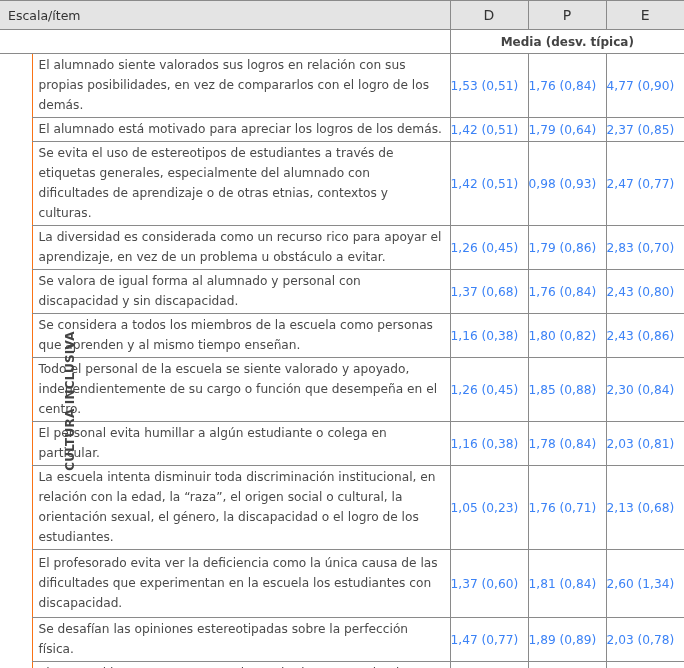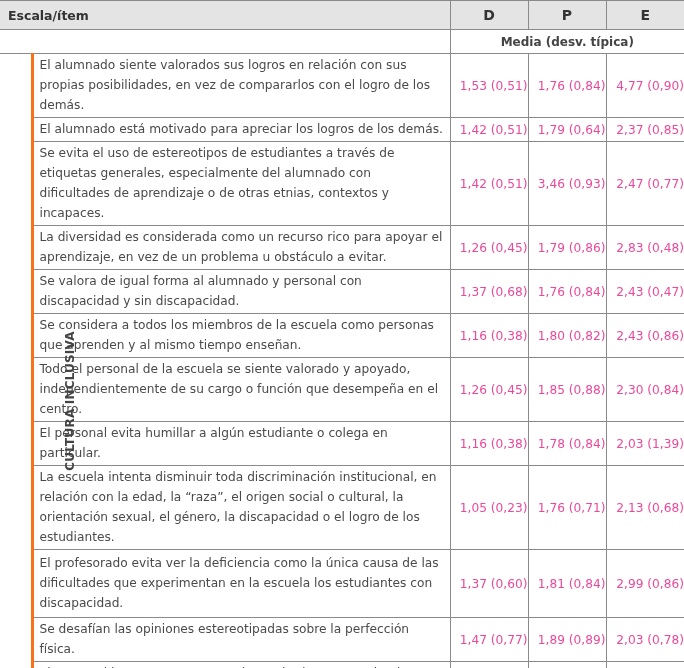--- a/index.html
+++ b/index.html
@@ -3,43 +3,43 @@
 <meta charset="utf-8">
 <style>
   html, body { margin: 0; padding: 0; background: #ffffff; }
   body { width: 684px; height: 668px; overflow: hidden; font-family: "DejaVu Sans", sans-serif; color: #4a4a4a; }
   table { border-collapse: collapse; width: 684px; table-layout: fixed; }
   col.c-cat { width: 32px; }
   col.c-item { width: 418px; }
   col.c-num { width: 78px; }
   th, td { padding: 0; margin: 0; }
   .hdr th {
-    background: #e4e4e4; height: 28px; font-weight: bold; color: #333;
+    background: #e4e4e4; height: 28px; font-weight: normal; color: #333;
     border-top: 1px solid #8a8a8a; border-bottom: 1px solid #8a8a8a;
     font-size: 13.5px;
   }
   .hdr th.title { text-align: left; padding-left: 8px; font-size: 12.5px; }
   .hdr th.num { text-align: center; border-left: 1px solid #8a8a8a; font-size: 14px; }
   .sub td { height: 23px; border-bottom: 1px solid #8a8a8a; }
   .sub td.media { text-align: center; font-weight: bold; font-size: 12px; color: #444; border-left: 1px solid #8a8a8a; }
   td.cat {
     border-bottom: 1px solid #8a8a8a; vertical-align: middle; text-align: center; position: relative;
   }
   .cat-label {
     display: inline-block; transform: rotate(-90deg); white-space: nowrap;
     font-weight: bold; font-size: 12px; color: #444; letter-spacing: 0.2px;
   }
   td.item {
-    border-left: 3px solid #f97316; border-bottom: 1px solid #8a8a8a;
+    border-left: 1px solid #f97316; border-bottom: 1px solid #8a8a8a;
     padding: 1px 6px 2px 6px; font-size: 12.2px; line-height: 20px; color: #4a4a4a;
     vertical-align: middle;
   }
   td.val {
     border-left: 1px solid #8a8a8a; border-bottom: 1px solid #8a8a8a;
-    text-align: right; font-size: 12.2px; color: #ec4899; white-space: nowrap; vertical-align: middle;
+    text-align: left; font-size: 12.2px; color: #3b82f6; white-space: nowrap; vertical-align: middle;
   }
 </style>
 </head>
 <body>
 
 <table>
   <colgroup>
     <col class="c-cat">
       <col class="c-item">
       <col class="c-num">
@@ -68,66 +68,66 @@
       <td class="val">1,76 (0,84)</td>
       <td class="val">4,77 (0,90)</td>
     </tr>
     <tr style="height:24px">
       <td class="item">El alumnado está motivado para apreciar los logros de los demás.</td>
       <td class="val">1,42 (0,51)</td>
       <td class="val">1,79 (0,64)</td>
       <td class="val">2,37 (0,85)</td>
     </tr>
     <tr style="height:66px">
-      <td class="item">Se evita el uso de estereotipos de estudiantes a través de etiquetas generales, especialmente del alumnado con dificultades de aprendizaje o de otras etnias, contextos y incapaces.</td>
+      <td class="item">Se evita el uso de estereotipos de estudiantes a través de etiquetas generales, especialmente del alumnado con dificultades de aprendizaje o de otras etnias, contextos y culturas.</td>
       <td class="val">1,42 (0,51)</td>
-      <td class="val">3,46 (0,93)</td>
+      <td class="val">0,98 (0,93)</td>
       <td class="val">2,47 (0,77)</td>
     </tr>
     <tr style="height:44px">
       <td class="item">La diversidad es considerada como un recurso rico para apoyar el aprendizaje, en vez de un problema u obstáculo a evitar.</td>
       <td class="val">1,26 (0,45)</td>
       <td class="val">1,79 (0,86)</td>
-      <td class="val">2,83 (0,48)</td>
+      <td class="val">2,83 (0,70)</td>
     </tr>
     <tr style="height:44px">
       <td class="item">Se valora de igual forma al alumnado y personal con discapacidad y sin discapacidad.</td>
       <td class="val">1,37 (0,68)</td>
       <td class="val">1,76 (0,84)</td>
-      <td class="val">2,43 (0,47)</td>
+      <td class="val">2,43 (0,80)</td>
     </tr>
     <tr style="height:44px">
       <td class="item">Se considera a todos los miembros de la escuela como personas que aprenden y al mismo tiempo enseñan.</td>
       <td class="val">1,16 (0,38)</td>
       <td class="val">1,80 (0,82)</td>
       <td class="val">2,43 (0,86)</td>
     </tr>
     <tr style="height:64px">
       <td class="item">Todo el personal de la escuela se siente valorado y apoyado, independientemente de su cargo o función que desempeña en el centro.</td>
       <td class="val">1,26 (0,45)</td>
       <td class="val">1,85 (0,88)</td>
       <td class="val">2,30 (0,84)</td>
     </tr>
     <tr style="height:24px">
       <td class="item">El personal evita humillar a algún estudiante o colega en particular.</td>
       <td class="val">1,16 (0,38)</td>
       <td class="val">1,78 (0,84)</td>
-      <td class="val">2,03 (1,39)</td>
+      <td class="val">2,03 (0,81)</td>
     </tr>
     <tr style="height:84px">
       <td class="item">La escuela intenta disminuir toda discriminación institucional, en relación con la edad, la “raza”, el origen social o cultural, la orientación sexual, el género, la discapacidad o el logro de los estudiantes.</td>
       <td class="val">1,05 (0,23)</td>
       <td class="val">1,76 (0,71)</td>
       <td class="val">2,13 (0,68)</td>
     </tr>
     <tr style="height:68px">
       <td class="item">El profesorado evita ver la deficiencia como la única causa de las dificultades que experimentan en la escuela los estudiantes con discapacidad.</td>
       <td class="val">1,37 (0,60)</td>
       <td class="val">1,81 (0,84)</td>
-      <td class="val">2,99 (0,86)</td>
+      <td class="val">2,60 (1,34)</td>
     </tr>
     <tr style="height:24px">
       <td class="item">Se desafían las opiniones estereotipadas sobre la perfección física.</td>
       <td class="val">1,47 (0,77)</td>
       <td class="val">1,89 (0,89)</td>
       <td class="val">2,03 (0,78)</td>
     </tr>
     <tr style="height:84px">
       <td class="item">El personal intenta contrarrestar las actitudes estereotipadas hacia las personas con discapacidad (por ejemplo, que son incapaces de tener relaciones, que merecen compasión o que son luchadores heroicos contra la adversidad).</td>
       <td class="val">1,42 (0,51)</td>

